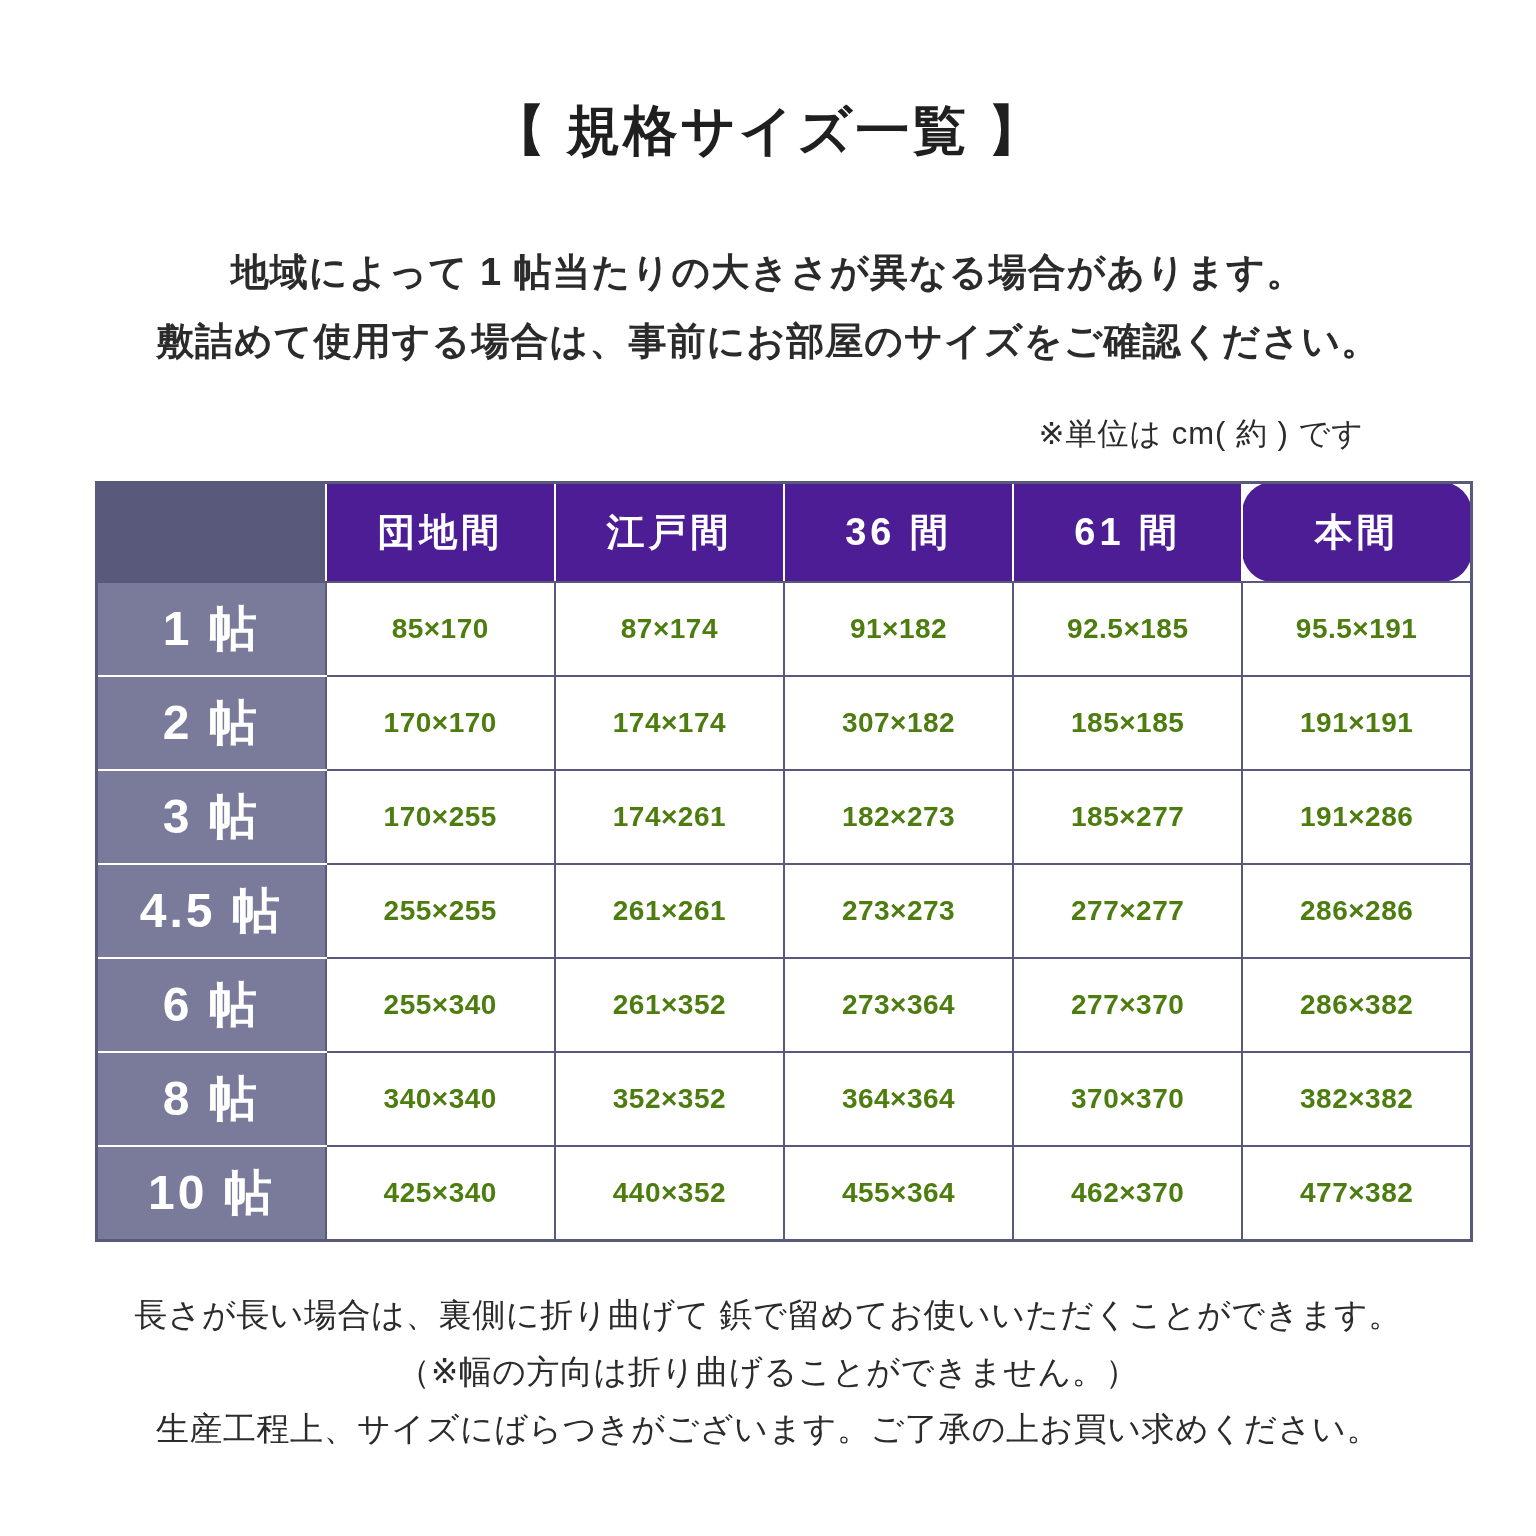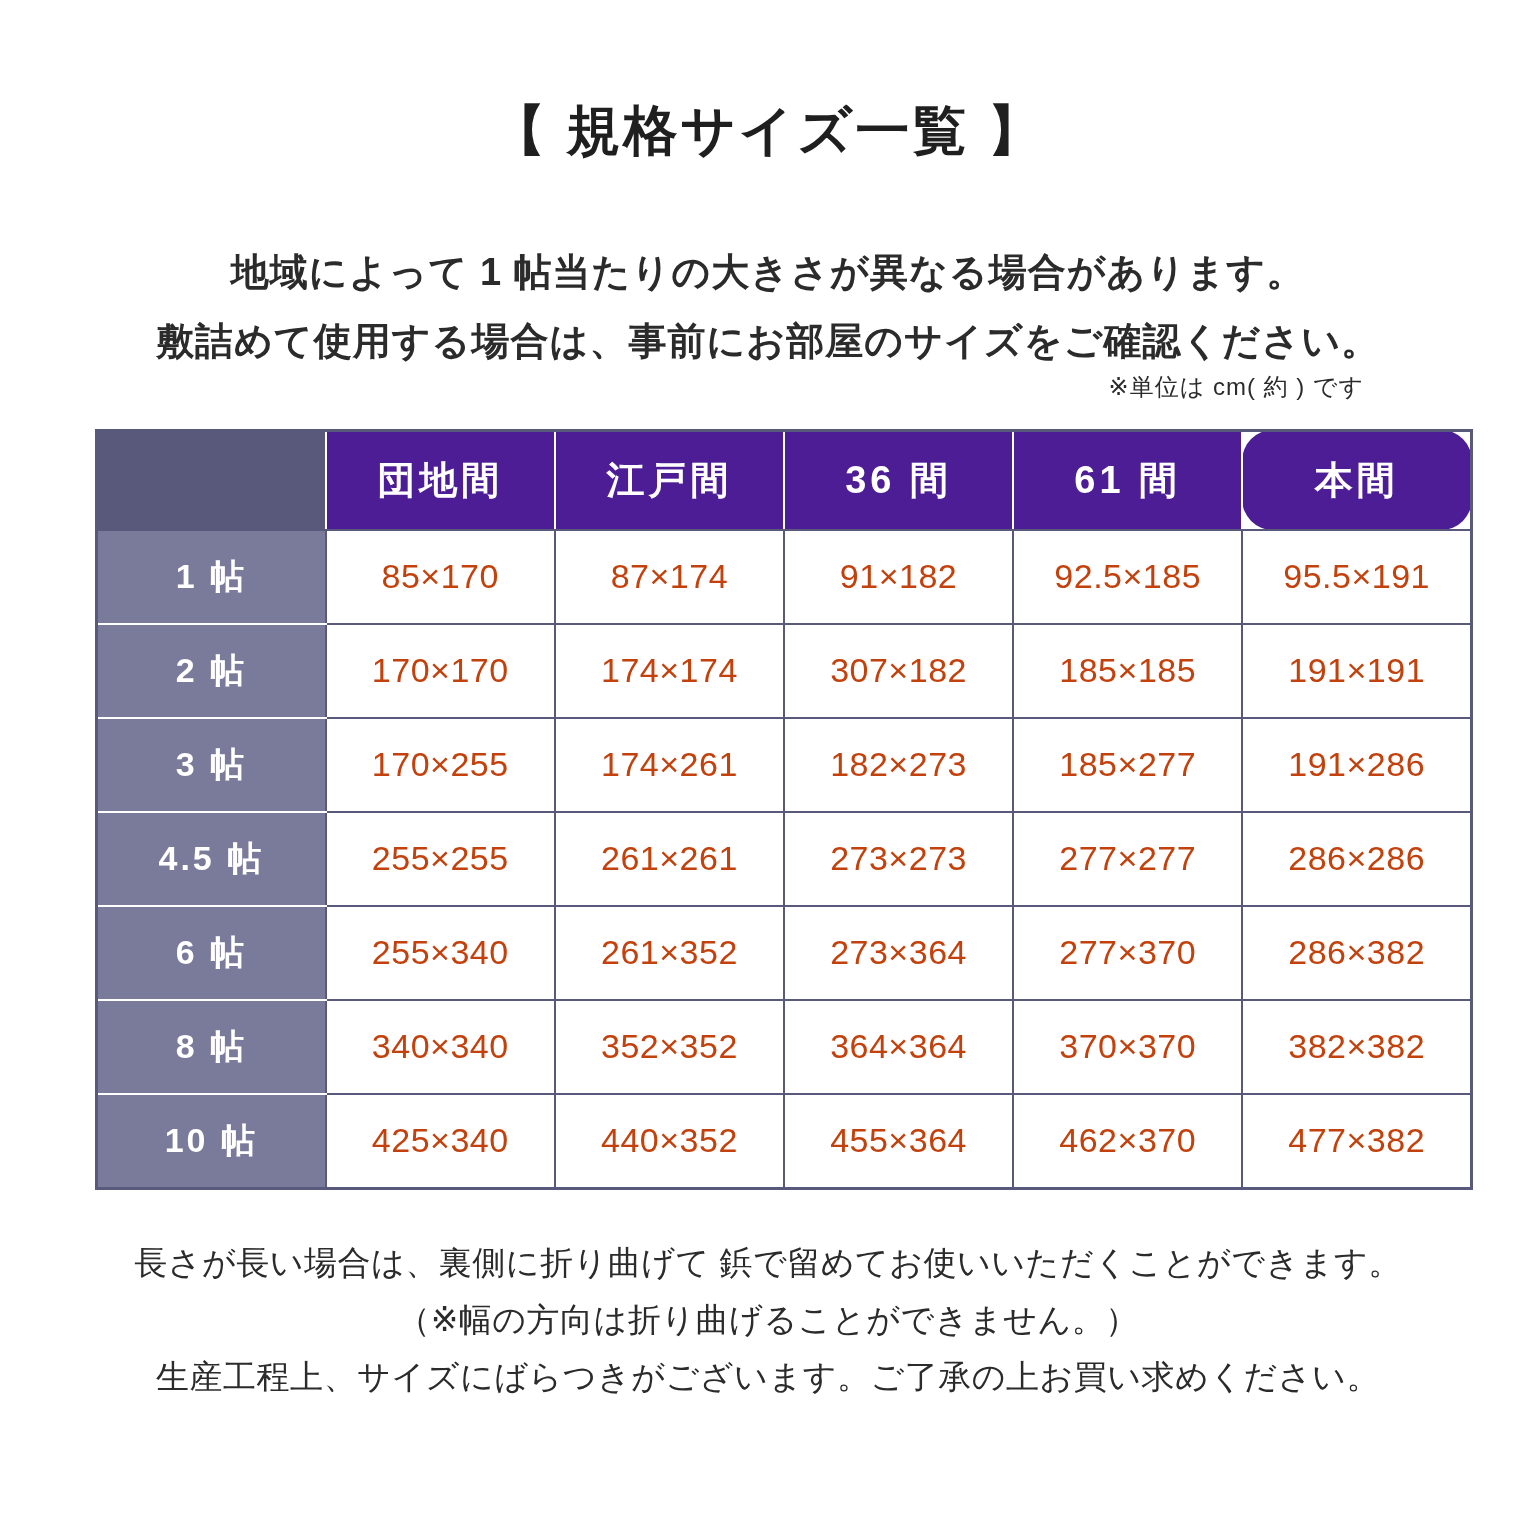--- a/index.html
+++ b/index.html
@@ -38,45 +38,46 @@
     margin-top: 80px;
     letter-spacing: 1px;
     font-weight: bold;
   }
   .lead .line2 {
     display: block;
     margin-top: 10px;
   }
   .unit-note {
     text-align: right;
-    font-size: 24px;
-    color: #2b2b2b;
+    font-size: 31px;
+    color: #2b2b2b;
+    margin-top: 42px;
     padding-right: 82px;
     letter-spacing: 1px;
   }
   .table-wrap {
     margin-top: 26px;
     padding: 0 5px;
   }
   table.size-table {
     border-collapse: collapse;
     width: 1378px;
     margin: 0 auto;
     table-layout: fixed;
     border: 3px solid #59597c;
   }
   table.size-table th,
   table.size-table td {
     border: 2px solid #59597c;
     text-align: center;
     vertical-align: middle;
     height: 90px;
-    font-size: 34px;
-    color: #c2410c;
-    font-weight: normal;
+    font-size: 28px;
+    color: #4d7c0f;
+    font-weight: bold;
     letter-spacing: 0.5px;
   }
   table.size-table thead th {
     background: #4c1d95;
     color: #ffffff;
     font-weight: bold;
     font-size: 38px;
     height: 95px;
     letter-spacing: 4px;
     border-color: #59597c;
@@ -89,21 +90,21 @@
     border-right: 2px solid #ffffff;
   }
   table.size-table thead th.colhead:last-child {
     border-right: 2px solid #59597c;
     border-radius: 31px;
   }
   table.size-table tbody th.rowhead {
     background: #7a7a9b;
     color: #ffffff;
     font-weight: bold;
-    font-size: 34px;
+    font-size: 48px;
     letter-spacing: 3px;
     width: 215px;
     border-color: #59597c;
     border-bottom: 2px solid #ffffff;
   }
   table.size-table tbody tr:last-child th.rowhead {
     border-bottom: 2px solid #59597c;
   }
   table.size-table tbody td {
     background: #ffffff;

